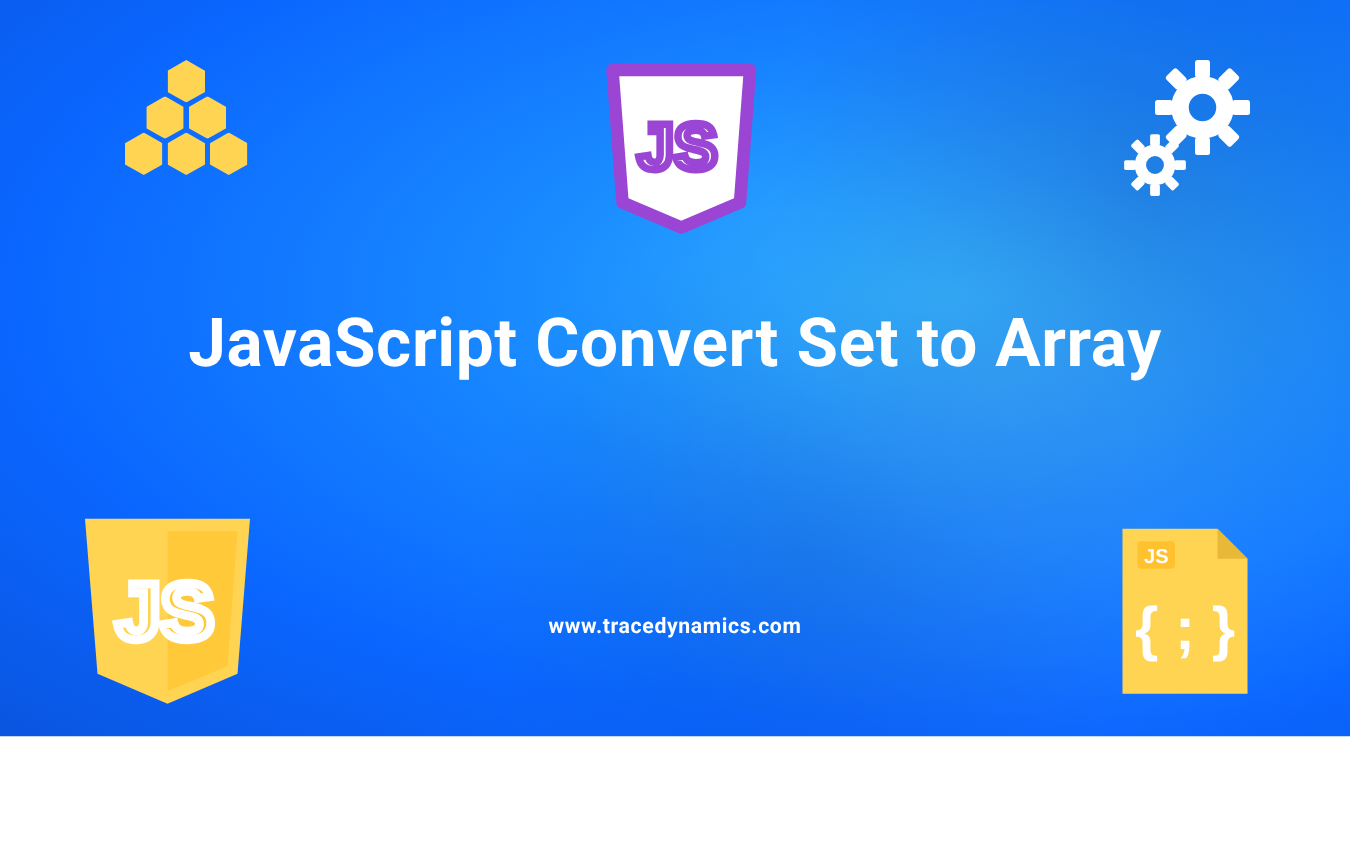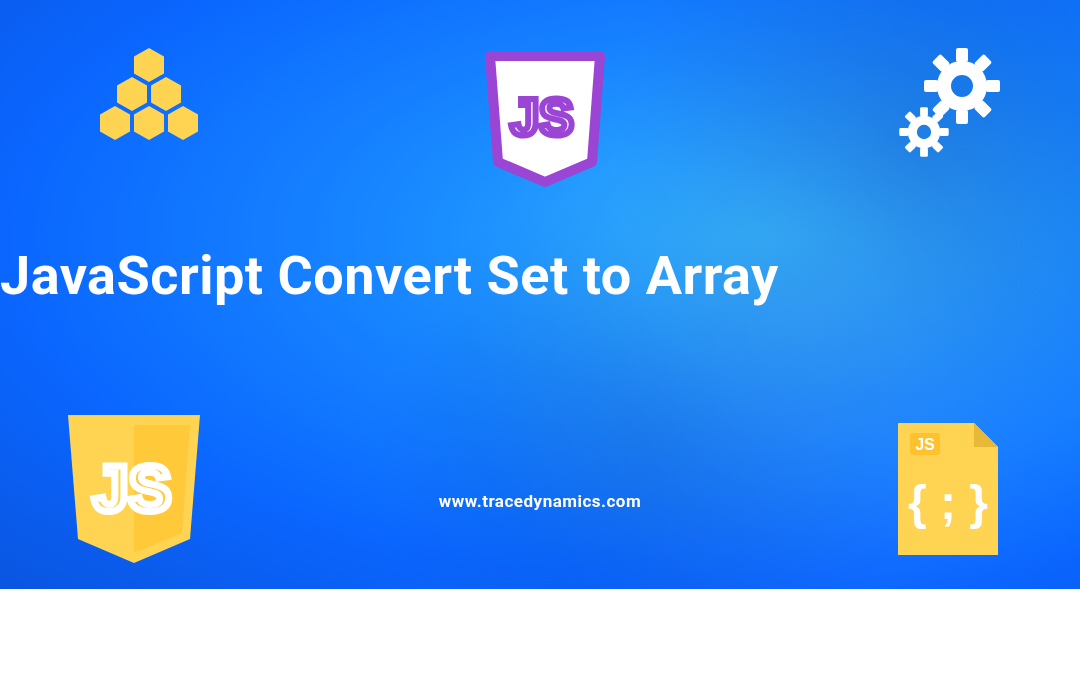--- a/index.html
+++ b/index.html
@@ -18,21 +18,21 @@
     background:
       radial-gradient(circle at 75% 55%, rgba(255,255,255,0.08), transparent 40%),
       radial-gradient(circle at 85% 25%, rgba(10,50,140,0.25), transparent 30%),
       radial-gradient(circle at 60% 75%, rgba(0,40,120,0.15), transparent 35%);
   }
   .title {
     position: absolute;
     top: 244px;
     left: 0;
     width: 100%;
-    text-align: left;
+    text-align: center;
     color: #ffffff;
     font-size: 54px;
     font-weight: 700;
     letter-spacing: 0.5px;
   }
   .website {
     position: absolute;
     bottom: 78px;
     left: 0;
     width: 100%;

